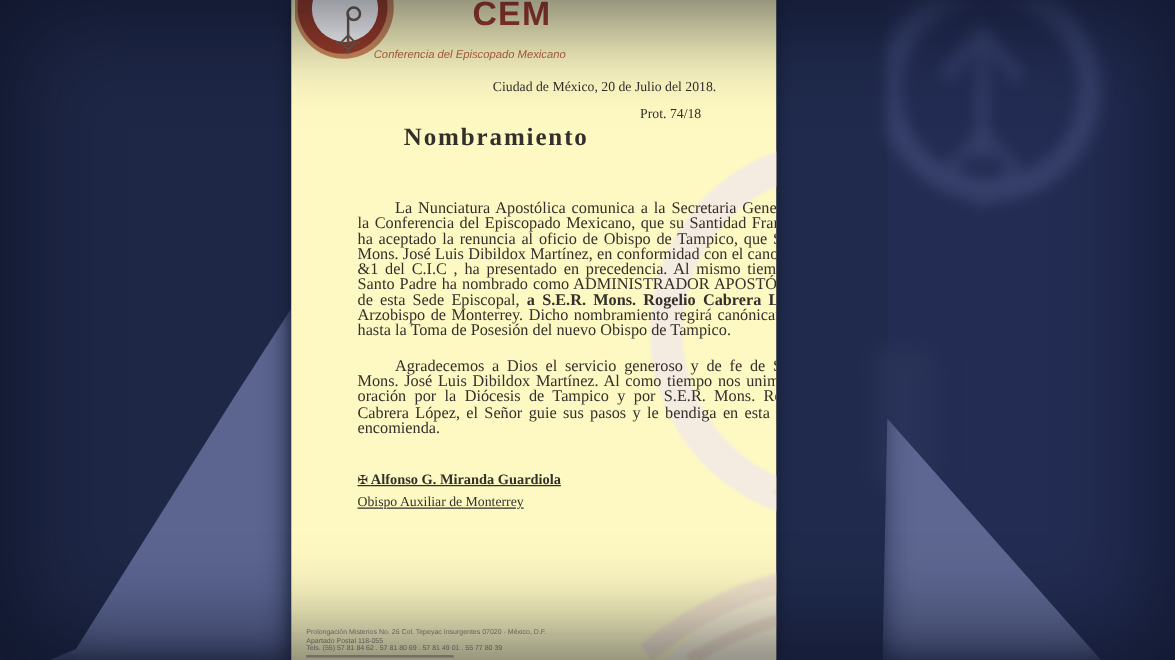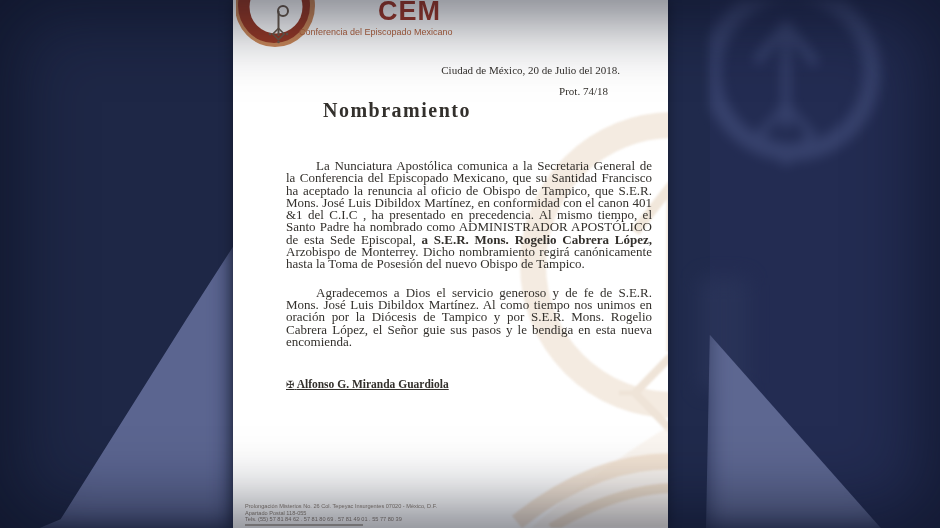--- a/index.html
+++ b/index.html
@@ -9,30 +9,30 @@
   .bg-left{position:absolute;left:0;top:0;width:233px;height:528px;background:#1e2746;}
   .bg-right{position:absolute;left:710px;top:0;width:230px;height:528px;background:#232c52;}
   .wedge-left{position:absolute;left:0;top:238px;width:233px;height:290px;background:#5b6590;
     clip-path:polygon(100% 3%,80% 28%,26% 97%,17% 100%,100% 100%);filter:blur(12px);}
   .wedge-right{position:absolute;left:706px;top:318px;width:190px;height:210px;background:#5d6791;
     clip-path:polygon(2% 8%,92% 100%,0% 100%);filter:blur(12px);}
   .smudge-right{position:absolute;left:700px;top:278px;width:48px;height:112px;background:#2a3459;
     filter:blur(10px);opacity:.85;}
   .bg-logo{position:absolute;left:710px;top:0;width:230px;height:528px;opacity:.5;filter:blur(6px);}
   
-  .document{position:absolute;left:233px;top:0;width:435px;height:528px;background:#ffffff;
+  .document{position:absolute;left:233px;top:0;width:388px;height:528px;background:#fef9c3;
     box-shadow:0 0 12px rgba(0,0,0,.4);overflow:hidden;color:#33302c;}
   .doc-watermark{position:absolute;left:0;top:0;width:477px;height:528px;filter:blur(1.2px);
     pointer-events:none;}
   
   .logo{position:absolute;left:3px;top:-36px;width:84px;height:84px;}
   .org-abbr{position:absolute;left:145px;top:-4px;font-family:"Liberation Sans",sans-serif;
     font-weight:bold;font-size:27px;letter-spacing:1px;color:#a23a2b;}
-  .org-name{position:absolute;left:66px;top:27px;font-family:"Liberation Sans",sans-serif;
-    font-size:9px;color:#b7653f;white-space:nowrap;}
+  .org-name{position:absolute;left:66px;top:38px;font-family:"Liberation Sans",sans-serif;
+    font-style:italic;font-size:9px;color:#b7653f;white-space:nowrap;}
   
   .dateline{position:absolute;right:48px;top:64px;font-size:11px;white-space:nowrap;}
   .protocol{position:absolute;right:60px;top:85px;font-size:11px;white-space:nowrap;}
   .title{position:absolute;left:90px;top:99px;width:360px;margin:0;
     font-size:20px;font-weight:bold;letter-spacing:1.5px;}
   .body-text{position:absolute;left:53px;top:144px;width:366px;}
   .body-text p{margin:16px 0 3px 0;font-size:13px;line-height:12.3px;text-align:justify;
     text-indent:30px;}
   .body-text p.p2{margin-bottom:4px;}
   
@@ -101,20 +101,21 @@
 
     <h1 class="title">Nombramiento</h1>
 
     <div class="body-text">
       <p class="p1"><span>La Nunciatura Apostólica comunica a la Secretaria General de la Conferencia del Episcopado Mexicano, que su Santidad Francisco ha aceptado la renuncia al oficio de Obispo de Tampico, que S.E.R. Mons. José Luis Dibildox Martínez, en conformidad con el canon 401 &amp;1 del C.I.C , ha presentado en precedencia. Al mismo tiempo, el Santo Padre ha nombrado como ADMINISTRADOR APOSTÓLICO de esta Sede Episcopal, </span><span style="font-weight: bold;">a S.E.R. Mons. Rogelio Cabrera López,</span><span> Arzobispo de Monterrey. Dicho nombramiento regirá canónicamente hasta la Toma de Posesión del nuevo Obispo de Tampico.</span></p>
       <p class="p3"><span>Agradecemos a Dios el servicio generoso y de fe de S.E.R. Mons. José Luis Dibildox Martínez. Al como tiempo nos unimos en oración por la Diócesis de Tampico y por </span><span style="font-weight: normal;">S.E.R. Mons. Rogelio Cabrera López,</span><span> el Señor guie sus pasos y le bendiga en esta nueva encomienda.</span></p>
     </div>
 
     <div class="signature">
       <div class="sig-name"><span class="sig-cross">✠</span> <span>Alfonso G. Miranda Guardiola</span></div>
+      <div class="sig-role">Obispo Auxiliar de Monterrey</div>
     </div>
 
     <div class="footer">
       <div>Prolongación Misterios No. 26 Col. Tepeyac Insurgentes 07020 - México, D.F.</div>
       <div>Apartado Postal 118-055</div>
       <div>Tels. (55) 57 81 84 62 . 57 81 80 69 . 57 81 49 01 . 55 77 80 39</div>
       <div class="footer-stub"></div>
     </div>
 
   </div>

